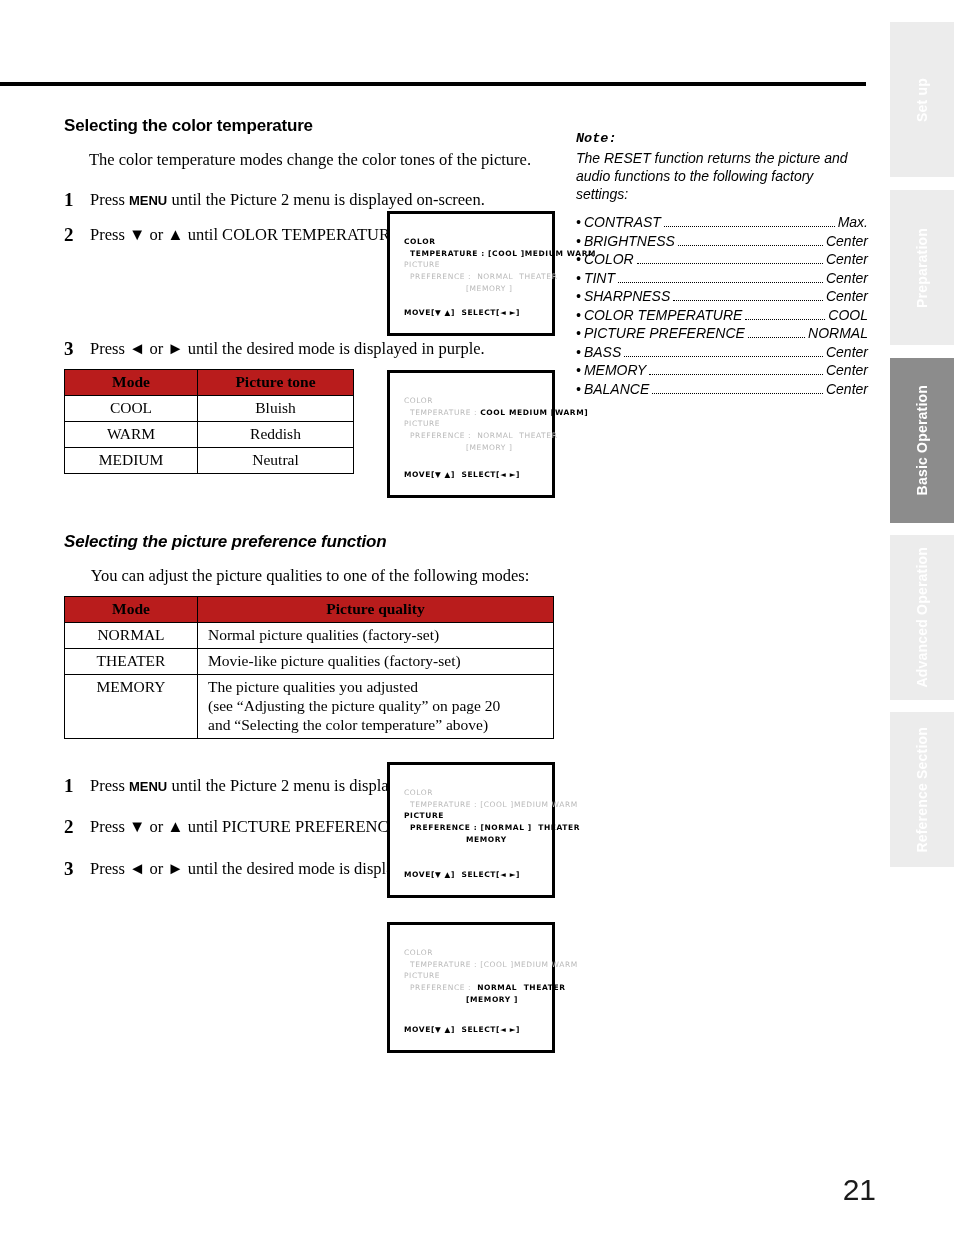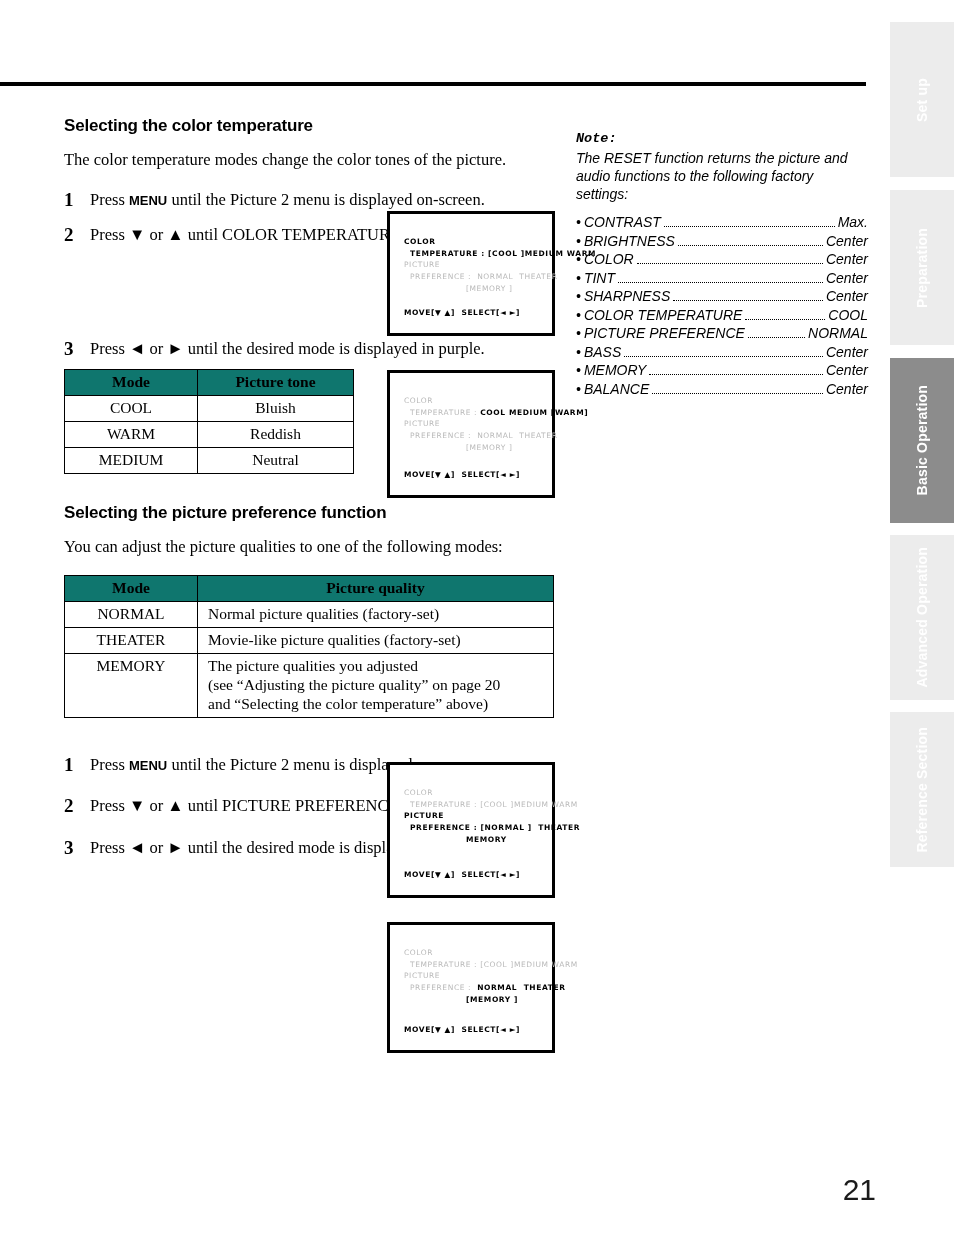--- a/index.html
+++ b/index.html
@@ -72,20 +72,21 @@
     font-family: "Liberation Sans", sans-serif;
     font-size: 17px;
     font-weight: bold;
     margin: 0 0 14px 0;
     letter-spacing: -0.2px;
   }
   p.lead {
     font-size: 16.5px;
     margin: 0 0 18px 0;
     line-height: 1.25;
+    text-align: center;
   }
 
   
   .step {
     position: relative;
     padding-left: 26px;
     margin-bottom: 14px;
     font-size: 16.5px;
     line-height: 1.3;
   }
@@ -108,21 +109,21 @@
     border: 1.5px solid #000;
     font-size: 15.5px;
   }
   table.doc-table th,
   table.doc-table td {
     border: 1px solid #000;
     padding: 3px 8px;
     line-height: 1.22;
   }
   table.doc-table th {
-    background: #0f766e;
+    background: #b91c1c;
     font-weight: bold;
     text-align: center;
     font-size: 15.5px;
   }
   table.doc-table td.mode { text-align: center; white-space: nowrap; }
 
   .tbl-tone { width: 290px; margin: 10px 0 0 0; }
   .tbl-tone td { text-align: center; }
   .tbl-tone col.c1 { width: 133px; }
 
@@ -277,22 +278,22 @@
         <td class="mode">WARM</td>
         <td>Reddish</td>
       </tr>
       <tr>
         <td class="mode">MEDIUM</td>
         <td>Neutral</td>
       </tr>
     </tbody>
   </table>
 
-  <h2 class="section-title" style="margin-top:29px;">Selecting the picture preference function</h2>
-  <p class="lead" style="margin-bottom:18px;">You can adjust the picture qualities to one of the following modes:</p>
+  <h2 class="section-title" style="margin-top:58px;font-style:italic;">Selecting the picture preference function</h2>
+  <p class="lead" style="margin-bottom:10px;">You can adjust the picture qualities to one of the following modes:</p>
 
   <table class="doc-table tbl-quality">
     <colgroup>
         <col class="c1">
         <col>
       </colgroup>
     <thead>
       <tr>
         <th>Mode</th>
         <th>Picture quality</th>

